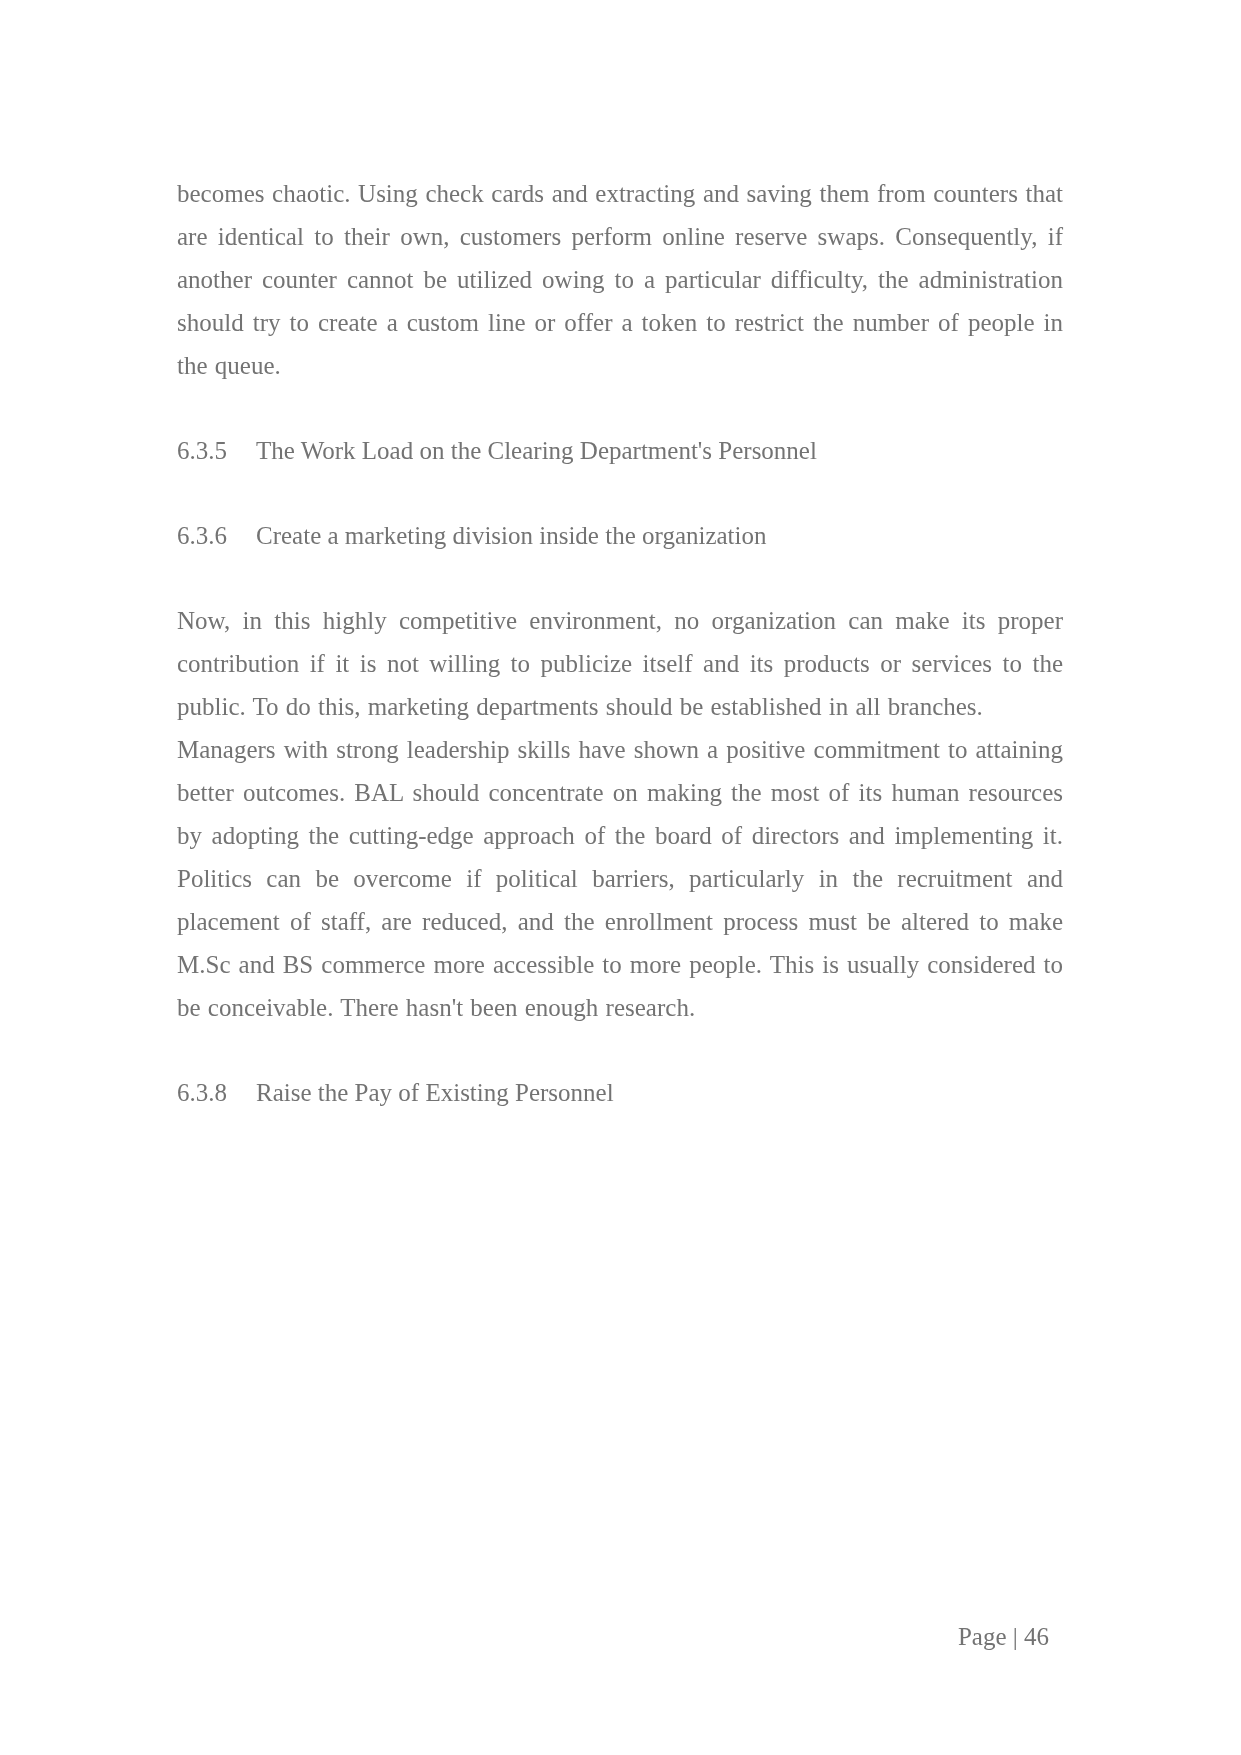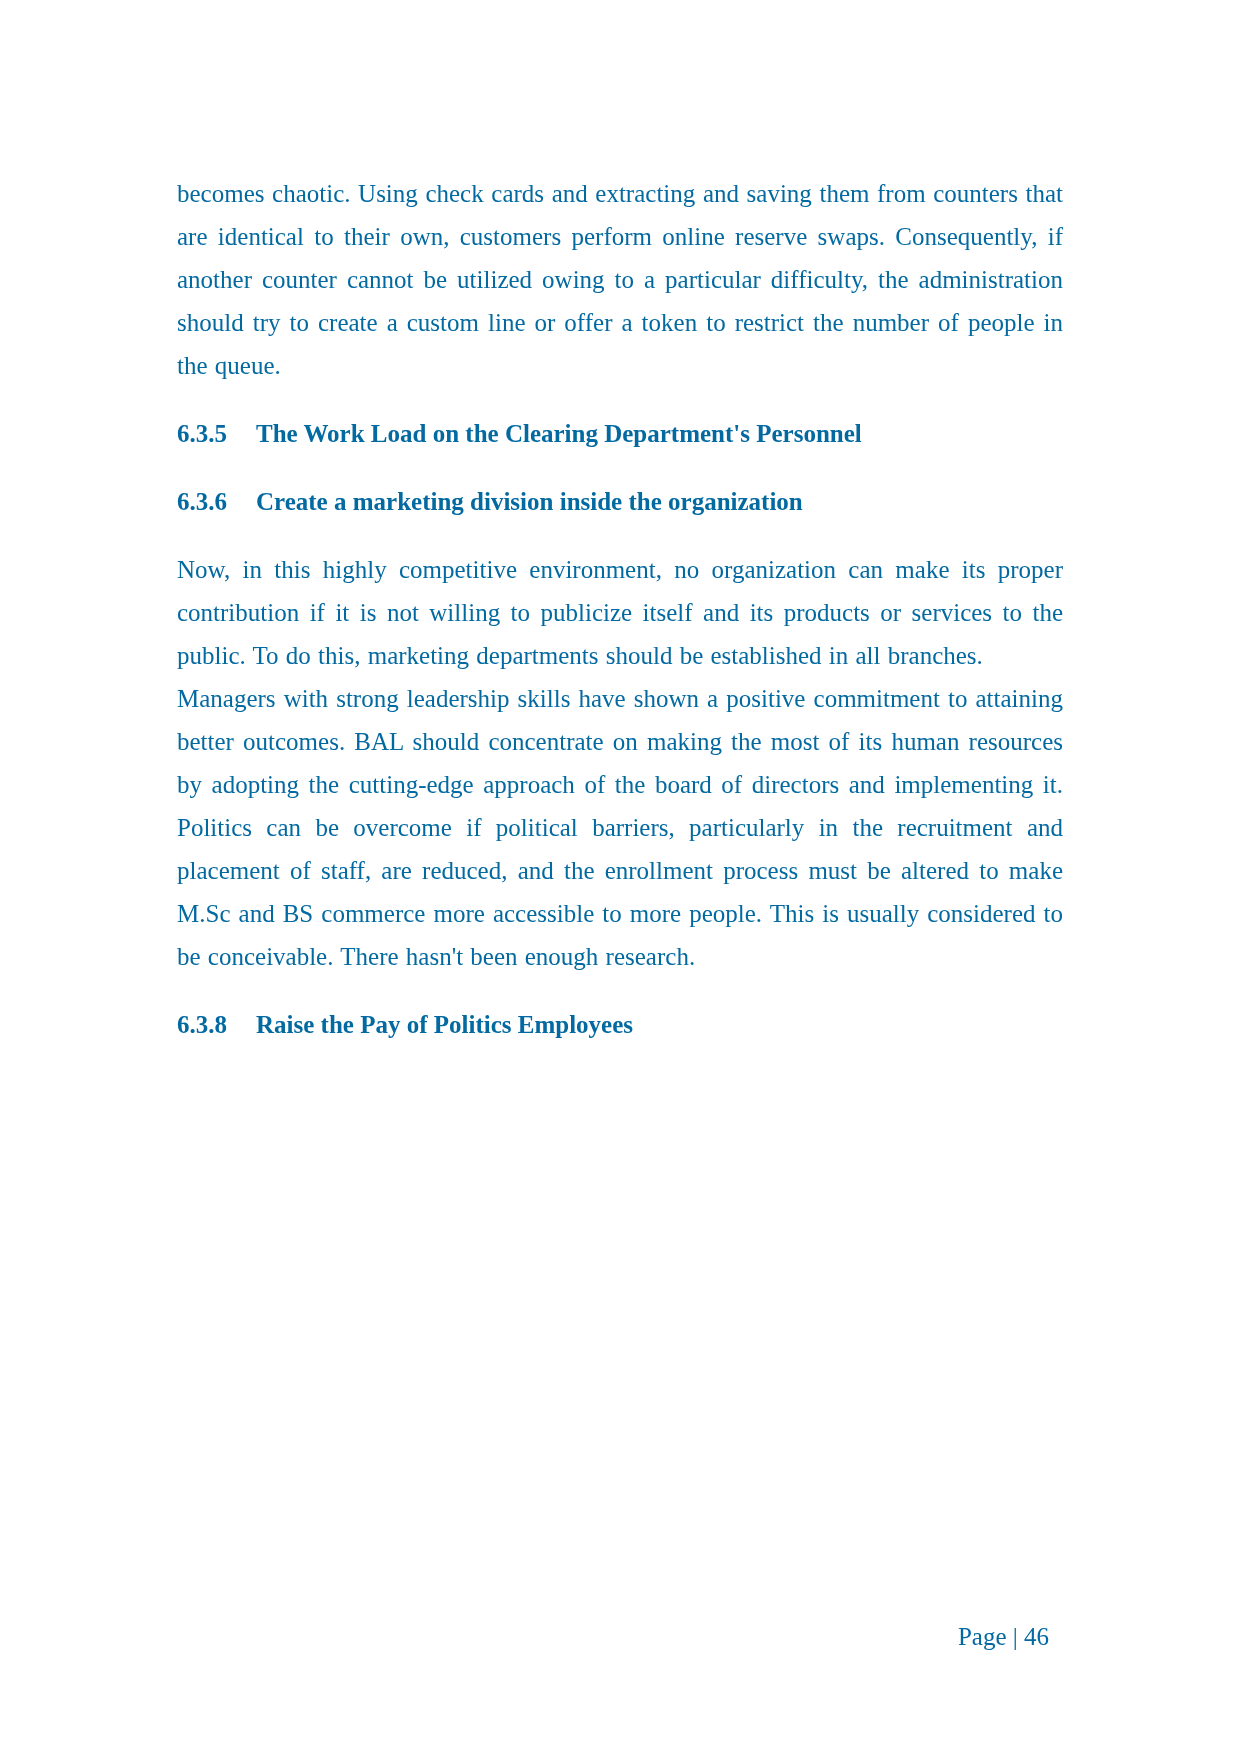--- a/index.html
+++ b/index.html
@@ -10,31 +10,31 @@
   .page {
     position: relative;
     width: 1241px;
     height: 1755px;
     background: #ffffff;
     box-sizing: border-box;
     padding: 172px 178px 0 177px;
     font-family: "Liberation Serif", "DejaVu Serif", serif;
     font-size: 25px;
     line-height: 43px;
-    color: #0369a1;
+    color: #737373;
     overflow: hidden;
   }
   .body-text {
     margin: 0;
     text-align: justify;
     word-spacing: 1px;
   }
   .section-heading {
-    font-weight: bold;
-    margin: 25px 0;
+    font-weight: normal;
+    margin: 42px 0;
     text-align: left;
   }
   .section-heading .heading-number {
     display: inline-block;
     width: 79px;
   }
   .page-footer {
     position: absolute;
     top: 1615px;
     right: 192px;
@@ -55,18 +55,18 @@
   </div>
 
   <div class="section-heading">
     <span class="heading-number">6.3.6</span><span>Create a marketing division inside the organization</span>
   </div>
   <p class="body-text">Now, in this highly competitive environment, no organization can make its proper contribution if it is not willing to publicize itself and its products or services to the public. To do this, marketing departments should be established in all branches.</p>
 
   <p class="body-text">Managers with strong leadership skills have shown a positive commitment to attaining better outcomes. BAL should concentrate on making the most of its human resources by adopting the cutting-edge approach of the board of directors and implementing it. Politics can be overcome if political barriers, particularly in the recruitment and placement of staff, are reduced, and the enrollment process must be altered to make M.Sc and BS commerce more accessible to more people. This is usually considered to be conceivable. There hasn't been enough research.</p>
 
   <div class="section-heading">
-    <span class="heading-number">6.3.8</span><span>Raise the Pay of Politics Employees</span>
+    <span class="heading-number">6.3.8</span><span>Raise the Pay of Existing Personnel</span>
   </div>
 
   <div class="page-footer">Page | 46</div>
 
 </div>
 
 </body></html>

